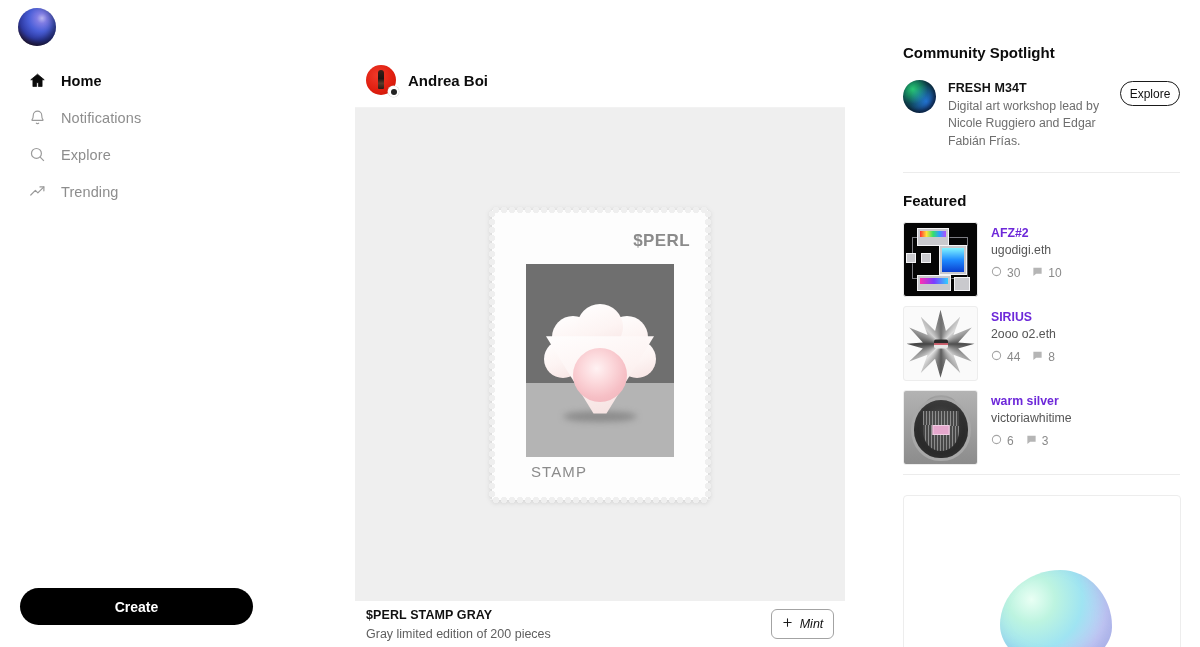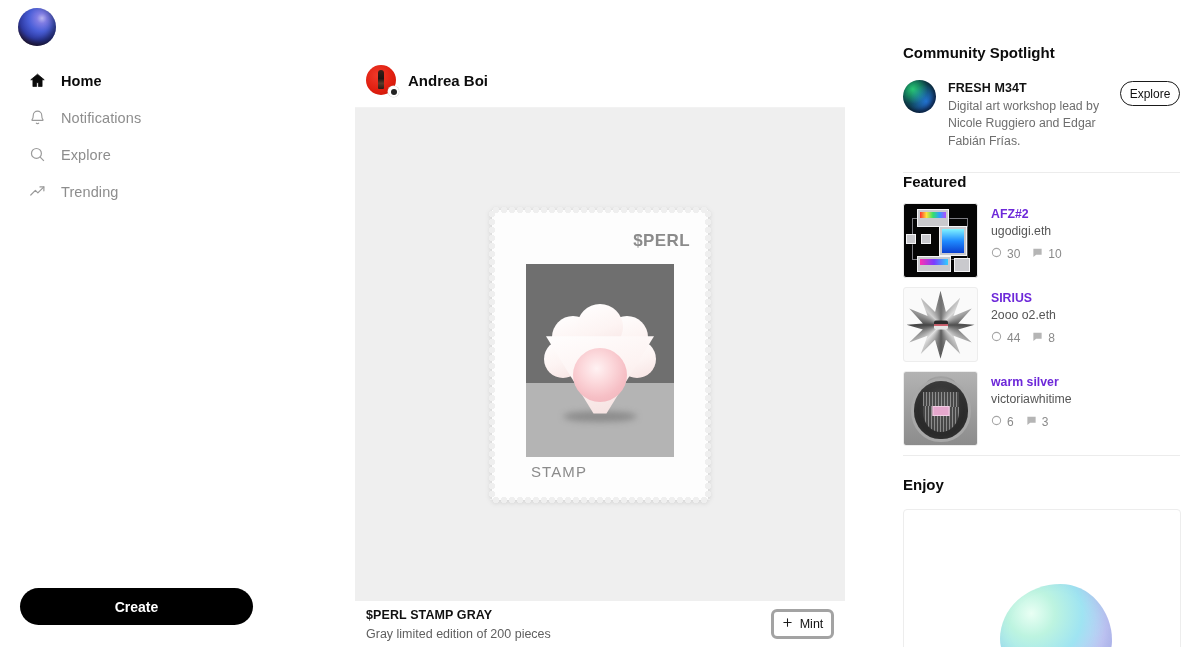--- a/index.html
+++ b/index.html
@@ -189,23 +189,24 @@
   }
 
   .post-footer {
     height: 46px; display: flex; align-items: center;
     justify-content: space-between; padding: 0 11px 0 11px;
   }
   .post-meta-title { font-size: 12.5px; font-weight: bold; color: #111; letter-spacing: .1px; }
   .post-meta-sub { font-size: 12.5px; color: #5f5f5f; margin-top: 5px; }
   .mint-btn {
     display: flex; align-items: center; gap: 7px; justify-content: center;
-    width: 63px; height: 30px; border: 3px solid #a3a3a3; border-radius: 6px;
+    width: 63px; height: 30px; border: 1px solid #a3a3a3; border-radius: 6px;
     background: #fff; font-size: 12.5px; color: #111; cursor: pointer;
     font-family: "Liberation Sans", sans-serif;
+    font-style: italic;
   }
 
   
   .rightbar {
     position: absolute; left: 845px; top: 0;
     width: 355px; height: 647px; background: #fff;
     padding: 0 20px 0 58px;
   }
   .section-title { font-size: 15px; font-weight: bold; color: #0c0c0c; }
   .divider { height: 1px; background: #ececec; margin: 0; }
@@ -449,21 +450,21 @@
         <div class="spot-text">
           <div class="spot-title">FRESH M34T</div>
           <div class="spot-desc">Digital art workshop lead by Nicole Ruggiero and Edgar Fabián Frías.</div>
         </div>
         <button class="explore-btn">Explore</button>
       </div>
     </div>
 
     <div class="divider" style="margin-top:22px"></div>
 
-    <div style="">
+    <div style="margin-top:19px">
       <div class="section-title">Featured</div>
 
       <div class="feat-list">
 
         <div class="feat-row">
           <div class="feat-thumb th-afz">
             <span class="wire" style="left:8px;top:14px;width:56px;height:42px;"></span>
             <span class="win" style="left:13px;top:5px;width:32px;height:18px;"></span>
             <span class="scr" style="left:16px;top:8px;width:26px;height:6px;background:linear-gradient(90deg,#ff2f2f,#ffe23a,#36e06a,#2f9dff,#b44cff);"></span>
             <span class="win" style="left:35px;top:22px;width:28px;height:30px;"></span>
@@ -557,21 +558,20 @@
             </div>
           </div>
         </div>
 
       </div>
     </div>
 
     <div class="divider"></div>
 
     <div class="enjoy-wrap">
-      <div class="section-title">Enjoy</div>
       <div class="enjoy-card">
         <span class="enjoy-blob"></span>
 
       </div>
     </div>
 
   </aside>
 </div>
 
 </body></html>

